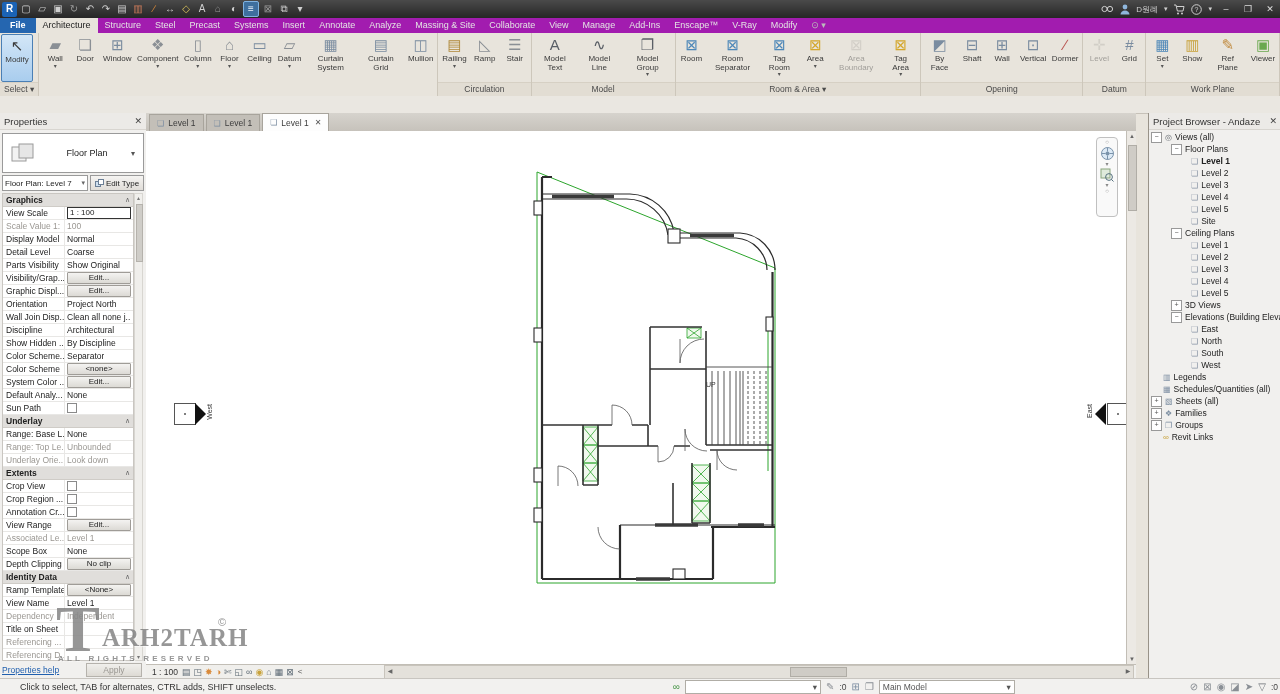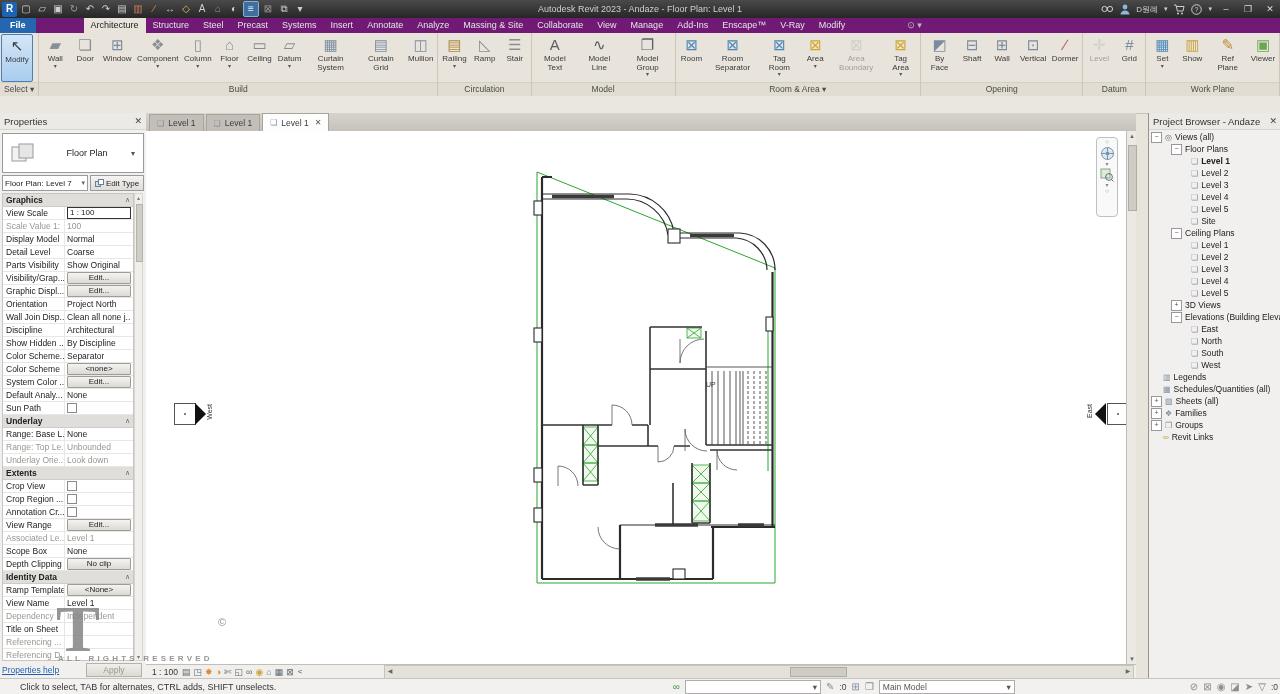--- a/index.html
+++ b/index.html
@@ -14,21 +14,21 @@
   .qicon{width:14px;height:14px;display:flex;align-items:center;justify-content:center;
          font-size:10px;color:#cfcfcf;line-height:1;}
   .qicon.logo{background:#1b63b5;color:#fff;font-weight:bold;width:15px;height:15px;font-size:10px;border-radius:2px;}
   .qicon.hl{background:#3e6f9e;border:1px solid #7fb2e0;border-radius:2px;}
   #title-text{position:absolute;left:50%;top:0;transform:translateX(-50%);line-height:18px;color:#d0d0d0;}
   #title-right{position:absolute;right:2px;top:0;height:18px;display:flex;align-items:center;gap:6px;color:#cfcfcf;}
   #title-right svg{display:block;}
   .winbtn{width:16px;text-align:center;font-size:9px;color:#ddd;}
   #signin-name{font-size:8px;color:#cfcfcf;}
   
-  #tabrow{left:0;top:18px;width:1280px;height:15px;background:#701a75;display:flex;font-size:9px;color:#e4e4e4;gap:48px;}
+  #tabrow{left:0;top:18px;width:1280px;height:15px;background:#a21caf;display:flex;font-size:9px;color:#e4e4e4;}
   .ftab{background:#2566b0;color:#fff;padding:0 10px;line-height:15px;font-weight:bold;}
   .rtab{padding:0 7px;line-height:15px;white-space:nowrap;}
   .rtab.active{background:#e8e4dc;color:#222;}
   .rtab.toggle{color:#bbb;}
   
   #ribbon{left:0;top:33px;width:1280px;height:63px;background:#e8e4dc;border-bottom:1px solid #b2aca0;
           display:flex;align-items:stretch;}
   .rpanel{display:flex;flex-direction:column;border-right:1px solid #cdc7bb;}
   .rtools{flex:1;display:flex;align-items:stretch;padding:1px 1px 0;}
   .rtool{display:flex;flex-direction:column;align-items:center;justify-content:flex-start;
@@ -149,21 +149,20 @@
         <span class="qicon" style="color: rgb(207, 207, 207);">↔</span>
         <span class="qicon" style="color: rgb(216, 192, 90);">◇</span>
         <span class="qicon" style="color: rgb(207, 207, 207);">A</span>
         <span class="qicon" style="color: rgb(154, 154, 154);">⌂</span>
         <span class="qicon" style="color: rgb(207, 207, 207);">◐</span>
         <span class="qicon hl" style="color: rgb(234, 242, 250);">≡</span>
         <span class="qicon" style="color: rgb(154, 154, 154);">⊠</span>
         <span class="qicon" style="color: rgb(207, 207, 207);">⧉</span>
         <span class="qicon" style="color: rgb(207, 207, 207);">▾</span>
       </div>
-    <div id="title-text">Autodesk Revit 2023 - Andaze - Floor Plan: Level 1</div>
     <div id="title-right">
       <span>
         <svg width="13" height="10" viewBox="0 0 13 10">
             <circle cx="3.5" cy="5" r="2.6" fill="none" stroke="#cfcfcf"></circle>
             <circle cx="9" cy="5" r="2.6" fill="none" stroke="#cfcfcf"></circle>
             <path d="M6.1,4 h0.9" stroke="#cfcfcf"></path>
           </svg>
       </span>
       <span>
         <svg width="10" height="11" viewBox="0 0 10 11">
@@ -271,21 +270,20 @@
           </div>
           <div class="rtool">
             <span class="ticon" style="color: rgb(122, 140, 160);">▤</span>
             <span class="tlabel">Curtain Grid</span>
           </div>
           <div class="rtool">
             <span class="ticon" style="color: rgb(122, 140, 160);">◫</span>
             <span class="tlabel">Mullion</span>
           </div>
         </div>
-        <div class="pfoot">Build</div>
       </div>
       <div class="rpanel">
         <div class="rtools">
           <div class="rtool">
             <span class="ticon" style="color: rgb(176, 137, 58);">▤</span>
             <span class="tlabel">Railing</span>
             <span class="tdd">▾</span>
           </div>
           <div class="rtool">
             <span class="ticon" style="color: rgb(138, 143, 149);">◺</span>
@@ -947,17 +945,18 @@
         <span class="sicon" style="color: rgb(138, 143, 149);">◉</span>
         <span class="sicon" style="color: rgb(138, 143, 149);">◪</span>
         <span class="sicon" style="color: rgb(138, 143, 149);">➤</span>
         <span class="sicon" style="color: rgb(106, 111, 117);">▽</span>
         <span class="scount">:0</span>
       </div>
   </div>
 
   <div id="watermark" class="abs">
     <span id="wm-t">T</span>
+    <span id="wm-rest">ARH2TARH</span>
     <span id="wm-c">©</span>
     <span id="wm-line2">ALL RIGHTS RESERVED</span>
   </div>
 
 </div>
 
 </body></html>

